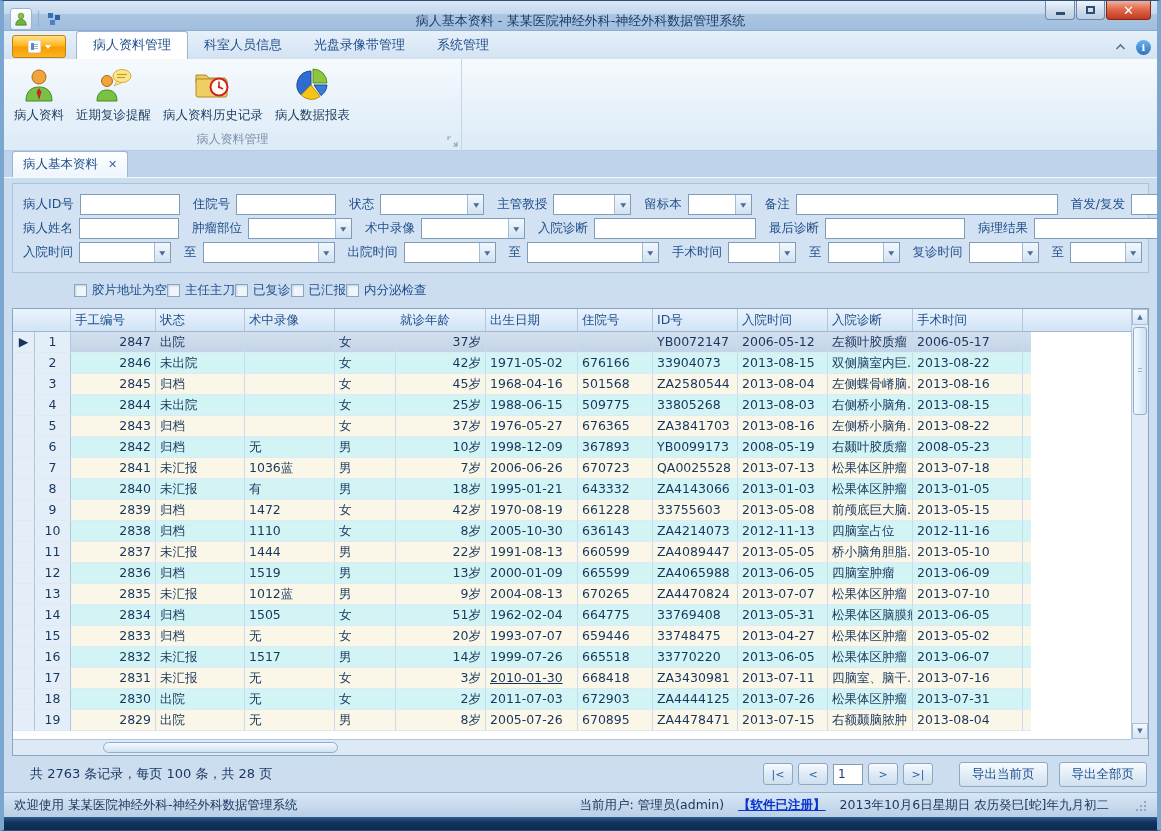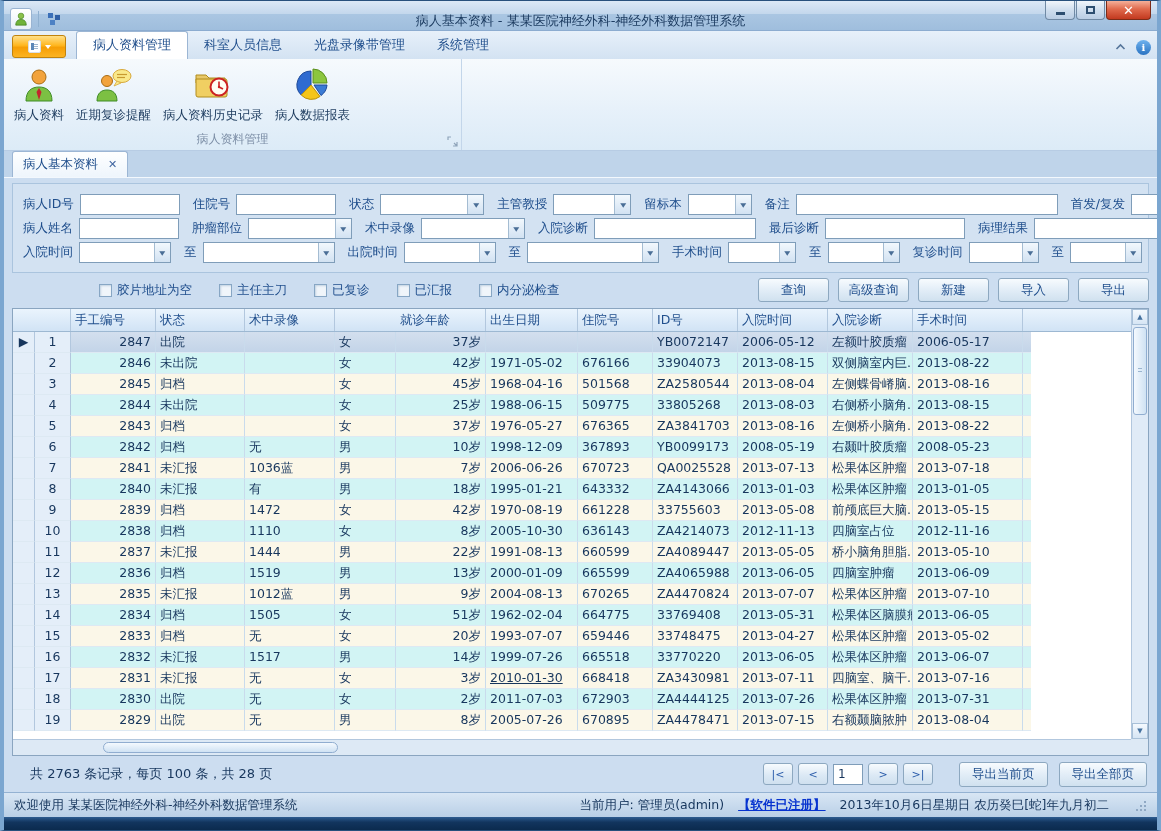--- a/index.html
+++ b/index.html
@@ -59,21 +59,21 @@
   .fgroup{display:flex;align-items:center;margin-right:13px;}
   .fgroup.push{margin-left:auto;margin-right:2px;}
   .flabel{font-size:12.5px;color:#1f4e8c;margin-right:6px;white-space:nowrap;}
   .ftext{height:21px;border:1px solid #7f9db9;background:#fff;padding:0 3px;font-size:12px;color:#17365d;}
   .combo{display:inline-flex;height:21px;border:1px solid #7f9db9;background:#fff;}
   .cfield{flex:1;}
   .cbtn{width:16px;background:linear-gradient(#f2f8fd,#d2e2f2);border-left:1px solid #a4bcd2;display:flex;align-items:center;justify-content:center;}
   .cbtn::after{content:"▼";font-size:6px;color:#4a6e96;transform:scaleX(1.3);}
   
   .toolbar-row{flex:0 0 34px;display:flex;align-items:center;}
-  #checkboxes{display:flex;gap:27px;margin-left:87px;}
+  #checkboxes{display:flex;margin-left:62px;}
   .cbwrap{display:flex;align-items:center;gap:5px;}
   .cbox{width:13px;height:13px;background:#f0f5fa;border:1px solid #87a6c4;box-shadow:inset 1px 1px 2px #c2d2e2;}
   .cblabel{font-size:12.5px;color:#1f4e8c;}
   #action-buttons{margin-left:auto;display:flex;gap:9px;}
   .abtn{width:71px;height:24px;border:1px solid #8da8c0;border-radius:3px;font-size:12.5px;color:#1f4e8c;
     background:linear-gradient(#f7fbfe,#e2edf7 50%,#d0e1ef);}
   
   .grid{flex:1;position:relative;border:1px solid #8aa5c0;background:#fff;overflow:hidden;margin-top:1px;}
   .grid-inner{position:absolute;left:0;top:0;right:17px;bottom:16px;overflow:hidden;}
   .grid-header{display:flex;height:23px;background:linear-gradient(#eaf4fd,#d1e3f5);border-bottom:1px solid #9db8d2;}
@@ -400,27 +400,20 @@
           </label>
           <label class="cbwrap">
             <span class="cbox"></span>
             <span class="cblabel">已汇报</span>
           </label>
           <label class="cbwrap">
             <span class="cbox"></span>
             <span class="cblabel">内分泌检查</span>
           </label>
         </div>
-      <div id="action-buttons">
-          <button class="abtn">查询</button>
-          <button class="abtn">高级查询</button>
-          <button class="abtn">新建</button>
-          <button class="abtn">导入</button>
-          <button class="abtn">导出</button>
-        </div>
     </div>
 
     <div class="grid">
       <div class="grid-inner">
         <div class="grid-header" id="grid-header">
             <div class="gh gh-blank"></div>
             <div class="gh" style="width: 85px;">手工编号</div>
             <div class="gh" style="width: 89px;">状态</div>
             <div class="gh" style="width: 90px;">术中录像</div>
             <div class="gh" style="width: 61px; margin-top: 48px;">性别</div>

